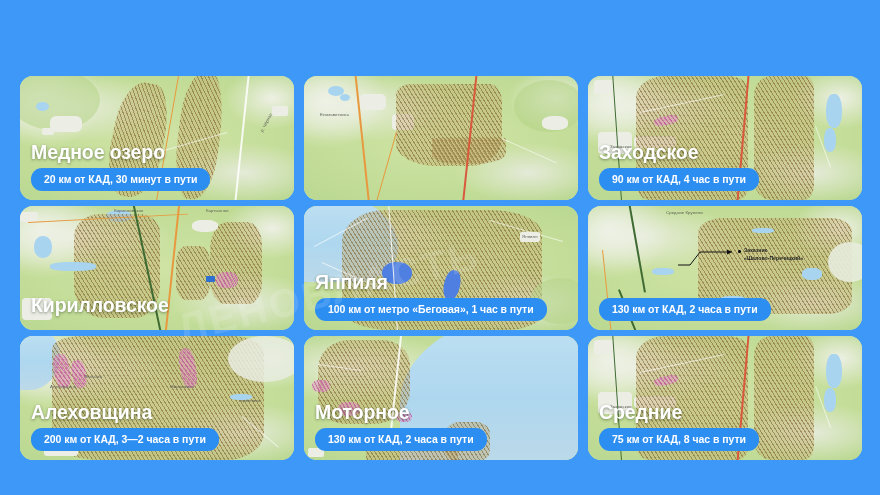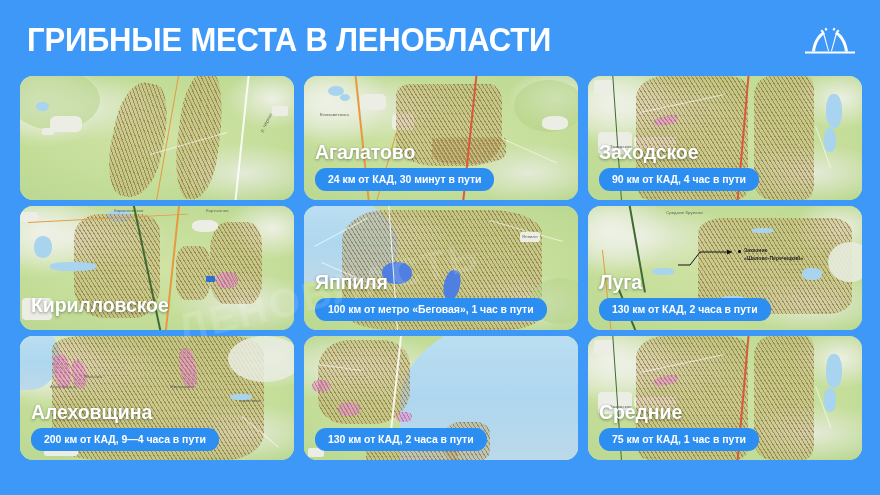--- a/index.html
+++ b/index.html
@@ -216,78 +216,62 @@
     pointer-events: none;
     letter-spacing: 3px;
     z-index: 20;
   }
 </style>
 </head>
 <body>
 
 <div id="page">
 
-  <div id="header">
-    <div id="page-title">ГРИБНЫЕ МЕСТА В ЛЕНОБЛАСТИ</div>
-    <svg id="logo" viewBox="0 0 112 66">
-      <g fill="#ffffff">
-        <path d="M6 58 h100 v4 H6 z"></path>
-        <path d="M20 58 C22 40 30 26 42 18 L46 22 C35 30 28 42 26 58 z"></path>
-        <path d="M92 58 C90 40 82 26 70 18 L66 22 C77 30 84 42 86 58 z"></path>
-        <path d="M40 14 l4 4 -3 3 -4 -4 z"></path>
-        <path d="M48 10 l3 4 -3 3 -3 -4 z"></path>
-        <path d="M72 14 l-4 4 3 3 4 -4 z"></path>
-        <path d="M64 10 l-3 4 3 3 3 -4 z"></path>
-        <path d="M44 20 L54 57 h-2 L42 22 z"></path>
-        <path d="M68 20 L58 57 h2 L70 22 z"></path>
-      </g>
-    </svg>
-  </div>
 
   <div id="grid">
 
     <div class="card">
       <div class="map">
         <div class="map-base"></div>
         <div class="shade-light"></div>
         <div class="forest-blob" style="left:-10px;top:-6px;width:90px;height:60px;"></div>
         <div class="water" style="left:16px;top:26px;width:13px;height:9px;"></div>
         <div class="town" style="left:30px;top:40px;width:32px;height:16px;border-radius:6px;"></div>
         <div class="town" style="left:22px;top:52px;width:12px;height:7px;"></div>
         <div class="zone soft" style="left:92px;top:6px;width:52px;height:116px;transform:rotate(12deg);"></div>
         <div class="zone soft" style="left:158px;top:-4px;width:42px;height:128px;transform:rotate(7deg);"></div>
         <div class="road orange" style="left:158px;top:0;width:1.4px;height:130px;transform:rotate(10deg);"></div>
         <div class="road white" style="left:228px;top:-4px;width:1.6px;height:140px;transform:rotate(6deg);"></div>
         <div class="road thin" style="left:130px;top:78px;width:80px;height:1px;transform:rotate(-16deg);"></div>
         <div class="town" style="left:252px;top:30px;width:16px;height:10px;"></div>
         <div class="maplabel" style="left:236px;top:44px;transform:rotate(-62deg);">р. Чёрная</div>
+      </div>
+      <div class="card-overlay">
+        <div class="card-name">Медное озеро</div>
+        <div class="card-badge">20 км от КАД, 30 минут в пути</div>
       </div>
     </div>
 
     <div class="card">
       <div class="map">
         <div class="map-base"></div>
         <div class="shade-light"></div>
         <div class="water" style="left:24px;top:10px;width:16px;height:10px;"></div>
         <div class="water" style="left:36px;top:18px;width:10px;height:7px;"></div>
         <div class="town" style="left:56px;top:18px;width:26px;height:16px;border-radius:5px;"></div>
         <div class="town" style="left:88px;top:38px;width:22px;height:16px;border-radius:4px;"></div>
         <div class="maplabel" style="left:16px;top:36px;">Елизаветинка</div>
         <div class="zone" style="left:92px;top:8px;width:106px;height:82px;border-radius:14% 12% 30% 40% / 14% 22% 34% 26%;"></div>
         <div class="zone" style="left:128px;top:62px;width:74px;height:26px;border-radius:0 0 42% 34%;"></div>
         <div class="road orange" style="left:50px;top:-6px;width:1.6px;height:142px;transform:rotate(-6deg);"></div>
         <div class="road orange" style="left:92px;top:56px;width:1.4px;height:80px;transform:rotate(16deg);"></div>
         <div class="road red" style="left:172px;top:-6px;width:2px;height:146px;transform:rotate(6deg);"></div>
         <div class="road thin" style="left:198px;top:62px;width:60px;height:1px;transform:rotate(24deg);"></div>
         <div class="forest-blob" style="left:210px;top:4px;width:70px;height:52px;"></div>
         <div class="town" style="left:238px;top:40px;width:26px;height:14px;border-radius:40%;"></div>
-      </div>
-      <div class="card-overlay">
-        <div class="card-name">Агалатово</div>
-        <div class="card-badge">24 км от КАД, 30 минут в пути</div>
       </div>
     </div>
 
     <div class="card">
       <div class="map">
         <div class="map-base"></div>
         <div class="shade-light"></div>
         <div class="town" style="left:6px;top:4px;width:20px;height:14px;border-radius:3px;"></div>
         <div class="town" style="left:10px;top:56px;width:34px;height:22px;border-radius:4px;"></div>
         <div class="town" style="left:46px;top:60px;width:42px;height:12px;border-radius:4px;"></div>
@@ -374,21 +358,20 @@
           <svg width="68" height="26" viewBox="0 0 68 26">
             <path d="M2 25 L14 25 L24 12 L56 12" stroke="#111" stroke-width="1" fill="none"></path>
             <path d="M56 12 l-5 -2.6 v5.2 z" fill="#111"></path>
           </svg>
         </div>
         <div class="annot-dot" style="left:150px;top:44px;"></div>
         <div class="annot" style="left:156px;top:41px;">Заказник</div>
         <div class="annot" style="left:156px;top:49px;">«Шалово-Перечицкий»</div>
       </div>
       <div class="card-overlay">
-        <div class="card-name">Луга</div>
         <div class="card-badge">130 км от КАД, 2 часа в пути</div>
       </div>
     </div>
 
     <div class="card">
       <div class="map">
         <div class="map-base"></div>
         <div class="shade-light"></div>
         <div class="water big" style="left:-16px;top:-8px;width:56px;height:62px;border-radius:0 50% 60% 0;"></div>
         <div class="zone" style="left:32px;top:0;width:212px;height:124px;border-radius:14% 16% 18% 24% / 10% 14% 22% 16%;"></div>
@@ -399,39 +382,40 @@
         <div class="maplabel" style="left:64px;top:38px;">Явосьма</div>
         <div class="maplabel" style="left:150px;top:48px;">Мирошкино</div>
         <div class="maplabel" style="left:218px;top:62px;">Тервеничи</div>
         <div class="forest-blob" style="left:208px;top:0px;width:74px;height:46px;background:#e8ecdf;opacity:0.85;"></div>
         <div class="water" style="left:210px;top:58px;width:22px;height:6px;border-radius:40%;"></div>
         <div class="road thin" style="left:222px;top:80px;width:48px;height:1px;transform:rotate(40deg);"></div>
         <div class="town" style="left:24px;top:106px;width:34px;height:14px;border-radius:3px;"></div>
       </div>
       <div class="card-overlay">
         <div class="card-name">Алеховщина</div>
-        <div class="card-badge">200 км от КАД, 9—4 часа в пути</div>
+        <div class="card-badge">200 км от КАД, 3—2 часа в пути</div>
       </div>
     </div>
 
     <div class="card">
       <div class="map">
         <div class="map-base"></div>
         <div class="water big" style="left:96px;top:-20px;width:210px;height:150px;border-radius:58% 0 0 0;"></div>
         <div class="zone" style="left:14px;top:4px;width:92px;height:84px;border-radius:34% 30% 40% 30%;"></div>
         <div class="zone" style="left:140px;top:86px;width:46px;height:40px;border-radius:36% 30% 30% 36%;"></div>
         <div class="zone" style="left:62px;top:110px;width:92px;height:18px;border-radius:30% 30% 0 0;"></div>
         <div class="pinkzone" style="left:8px;top:44px;width:18px;height:12px;"></div>
         <div class="pinkzone" style="left:34px;top:66px;width:22px;height:14px;"></div>
         <div class="pinkzone" style="left:92px;top:76px;width:16px;height:10px;"></div>
         <div class="road white" style="left:96px;top:0px;width:1.5px;height:96px;transform:rotate(6deg);"></div>
         <div class="road thin" style="left:14px;top:28px;width:44px;height:1px;transform:rotate(8deg);"></div>
         <div class="town" style="left:4px;top:112px;width:16px;height:9px;"></div>
       </div>
       <div class="card-overlay">
+        <div class="card-name">Моторное</div>
         <div class="card-badge">130 км от КАД, 2 часа в пути</div>
       </div>
     </div>
 
     <div class="card">
       <div class="map">
         <div class="map-base"></div>
         <div class="shade-light"></div>
         <div class="town" style="left:6px;top:4px;width:20px;height:14px;border-radius:3px;"></div>
         <div class="town" style="left:10px;top:56px;width:34px;height:22px;border-radius:4px;"></div>
@@ -442,20 +426,20 @@
         <div class="zone" style="left:166px;top:0;width:60px;height:124px;border-radius:28% 16% 18% 30% / 16% 10% 12% 16%;"></div>
         <div class="pinkzone" style="left:66px;top:40px;width:24px;height:9px;transform:rotate(-12deg);"></div>
         <div class="road red" style="left:160px;top:-6px;width:2px;height:146px;transform:rotate(5deg);"></div>
         <div class="road thin" style="left:52px;top:36px;width:86px;height:1px;transform:rotate(-12deg);"></div>
         <div class="water" style="left:238px;top:18px;width:16px;height:34px;border-radius:44%;"></div>
         <div class="water" style="left:236px;top:52px;width:12px;height:24px;border-radius:44%;"></div>
         <div class="road thin" style="left:228px;top:50px;width:44px;height:1px;transform:rotate(70deg);"></div>
       </div>
       <div class="card-overlay">
         <div class="card-name">Средние</div>
-        <div class="card-badge">75 км от КАД, 1 час в пути</div>
+        <div class="card-badge">75 км от КАД, 8 час в пути</div>
       </div>
     </div>
 
   </div>
 
   <div id="watermark">ЛЕНОБЛАСТЬ</div>
 </div>
 
 </body></html>

